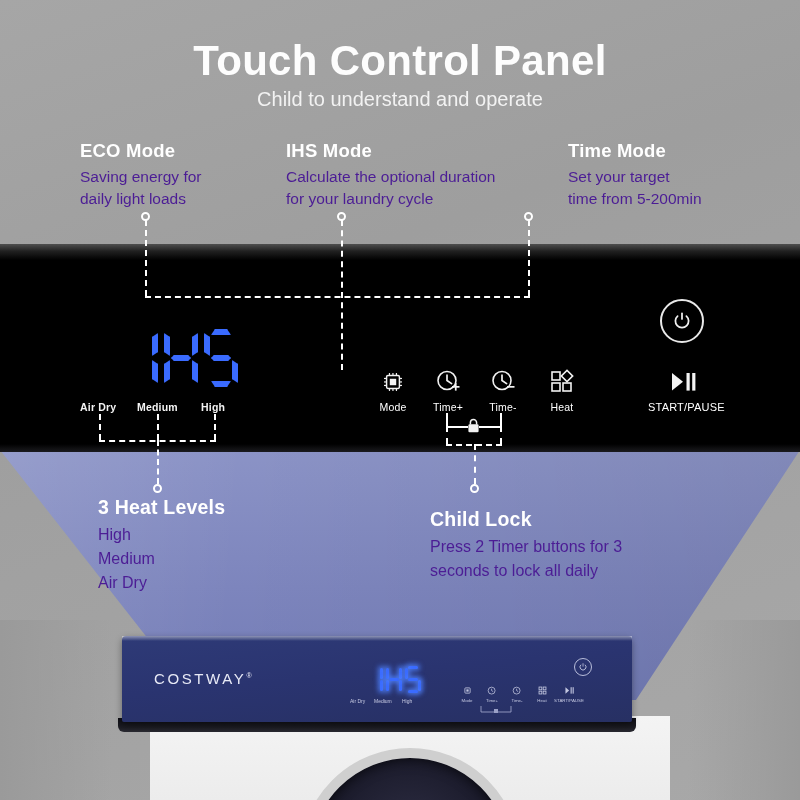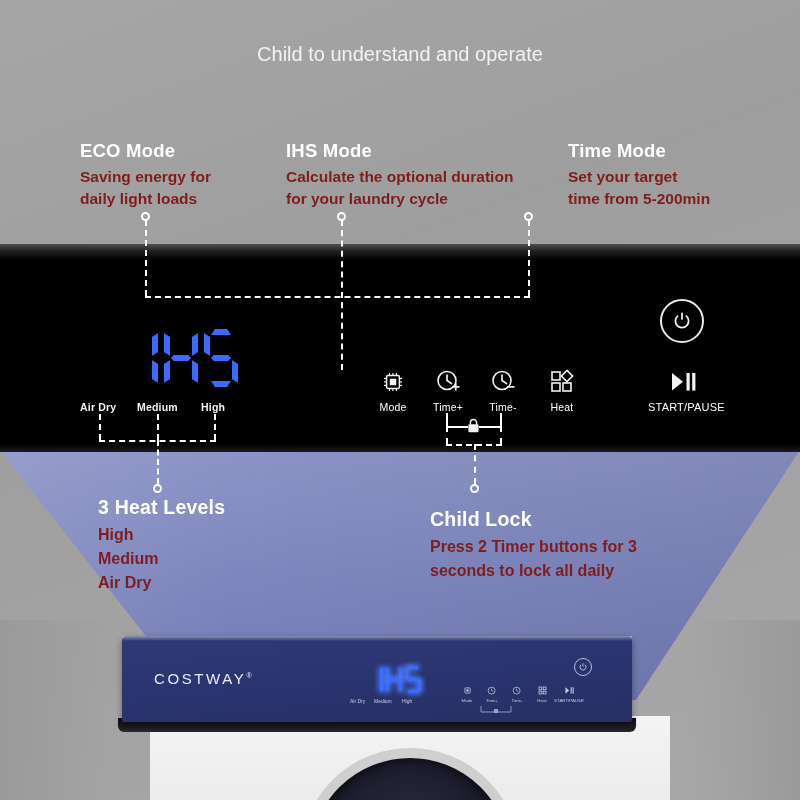--- a/index.html
+++ b/index.html
@@ -46,21 +46,21 @@
     line-height:1.08;
   }
   .hdr .sub {
     margin-top:5px; font-size:20px; color:#f2f2f2; font-weight:normal;
   }
   
   .callout { position:absolute; color:#ffffff; }
   .callout .ttl {
     font-size:18.5px; font-weight:bold; color:#fff; margin-bottom:4px; letter-spacing:.2px;
   }
-  .callout .ln { font-size:15.5px; line-height:1.45; color:#7f1d1d;font-weight:bold; }
+  .callout .ln { font-size:15.5px; line-height:1.45; color:#4c1d95; }
   .co-eco  { left:80px;  top:140px; width:210px; }
   .co-ihs  { left:286px; top:140px; width:250px; }
   .co-time { left:568px; top:140px; width:230px; }
   .co-heat { left:98px;  top:496px; width:250px; }
   .co-lock { left:430px; top:496px; width:260px;margin-top:12px; }
   .co-heat .ttl, .co-lock .ttl { font-size:19.5px; }
   .co-heat .ln, .co-lock .ln { font-size:16px; line-height:1.5; }
   
   .vline { position:absolute; width:0; border-left:2px dashed #ffffff; }
   .hline { position:absolute; height:0; border-top:2px dashed #ffffff; }
@@ -169,20 +169,21 @@
 </head>
 <body>
 
 <div id="stage">
 
   <div class="bg-grey"></div>
   <div class="beam"></div>
   <div class="beam-shadow"></div>
 
   <div class="hdr">
+    <h1>Touch Control Panel</h1>
     <div class="sub">Child to understand and operate</div>
   </div>
 
   <div class="panel"></div>
 
   <div class="dot" style="left:141px; top:212px;"></div>
   <div class="vline" style="left:145px; top:220px; height:76px;"></div>
 
   <div class="dot" style="left:337px; top:212px;"></div>
   <div class="vline" style="left:341px; top:220px; height:150px;"></div>

